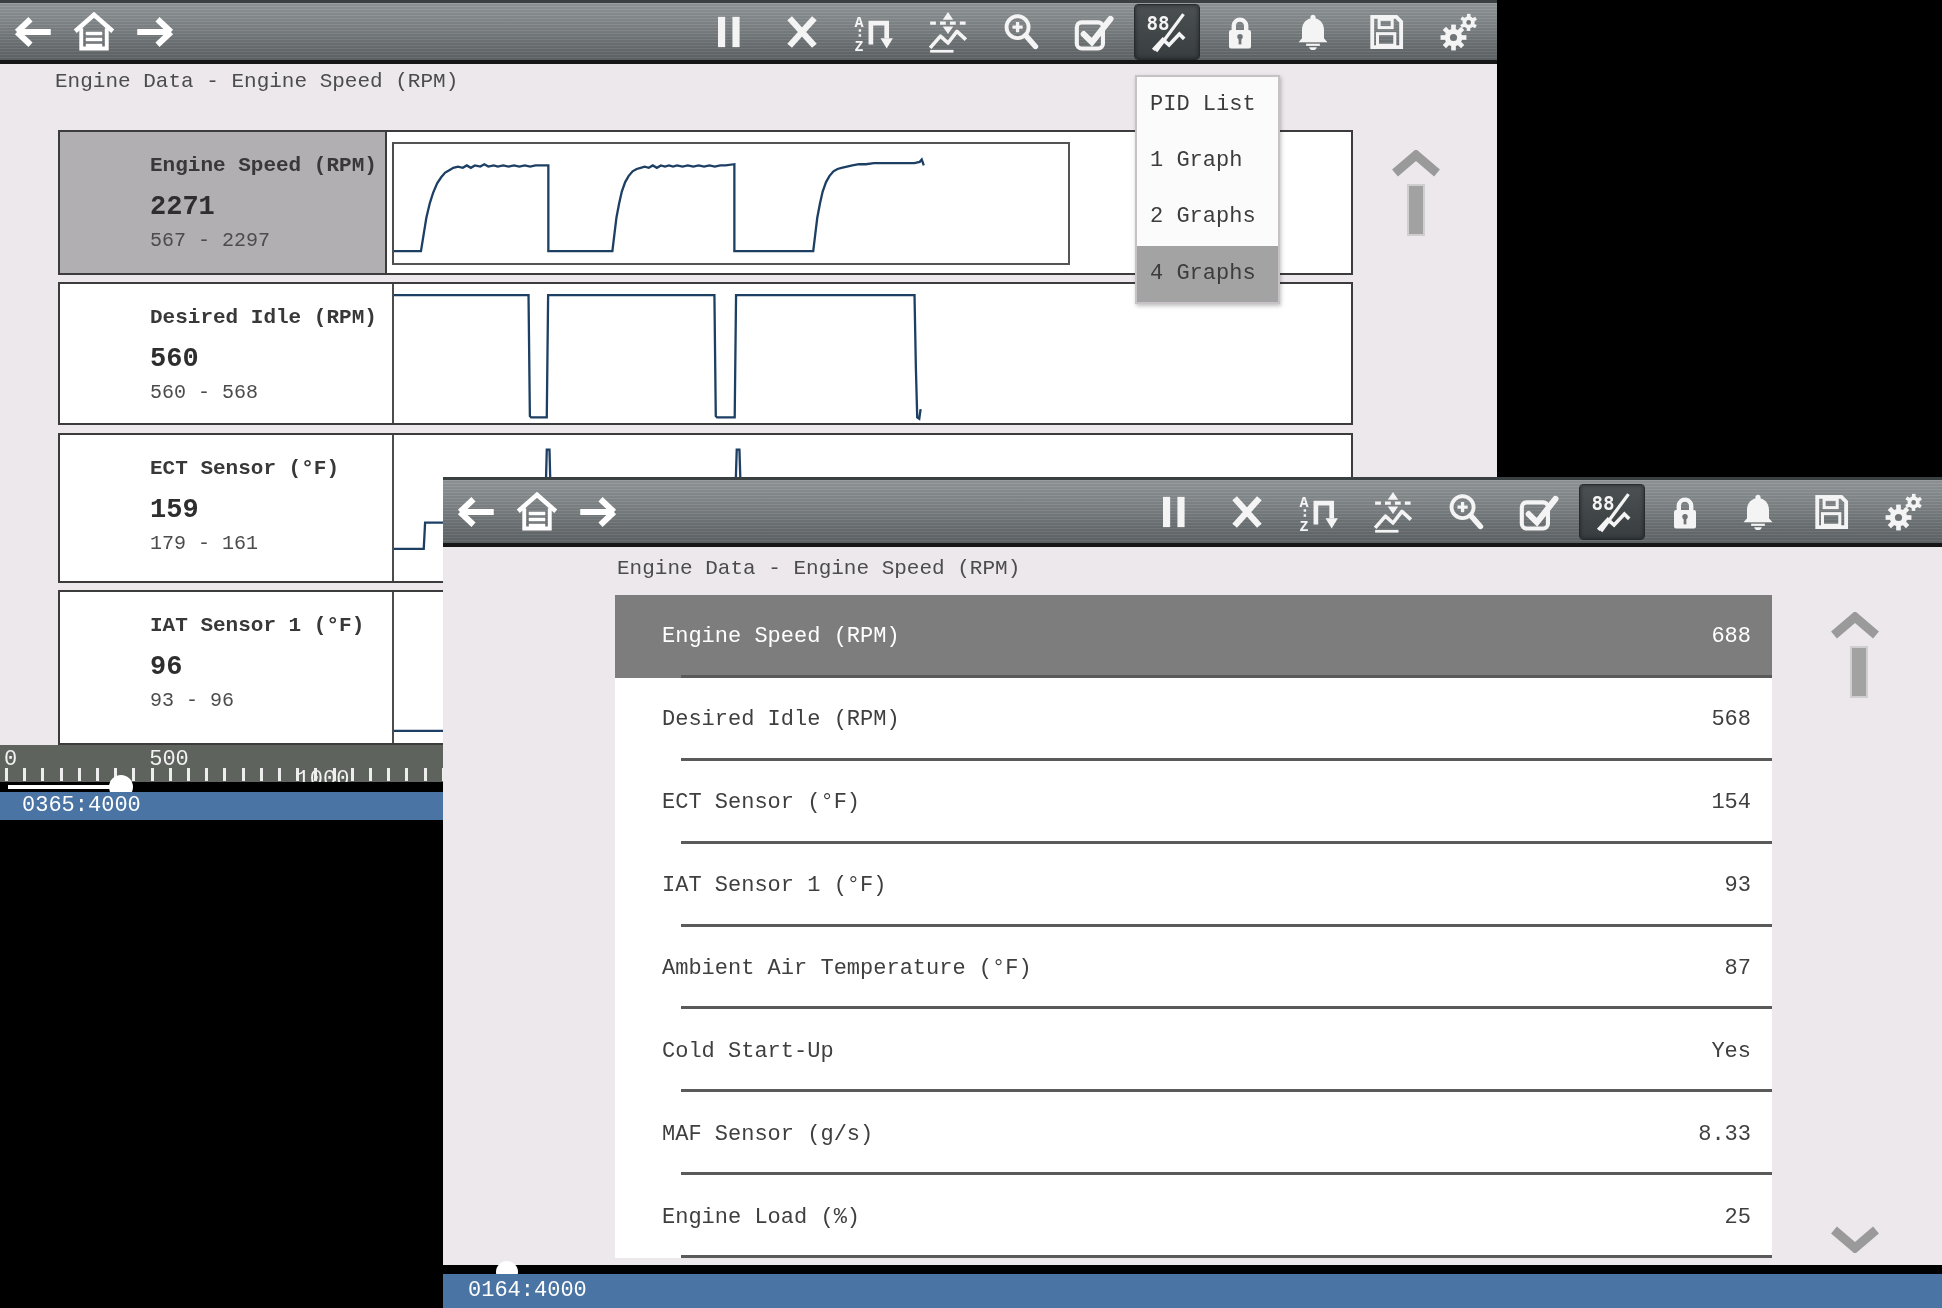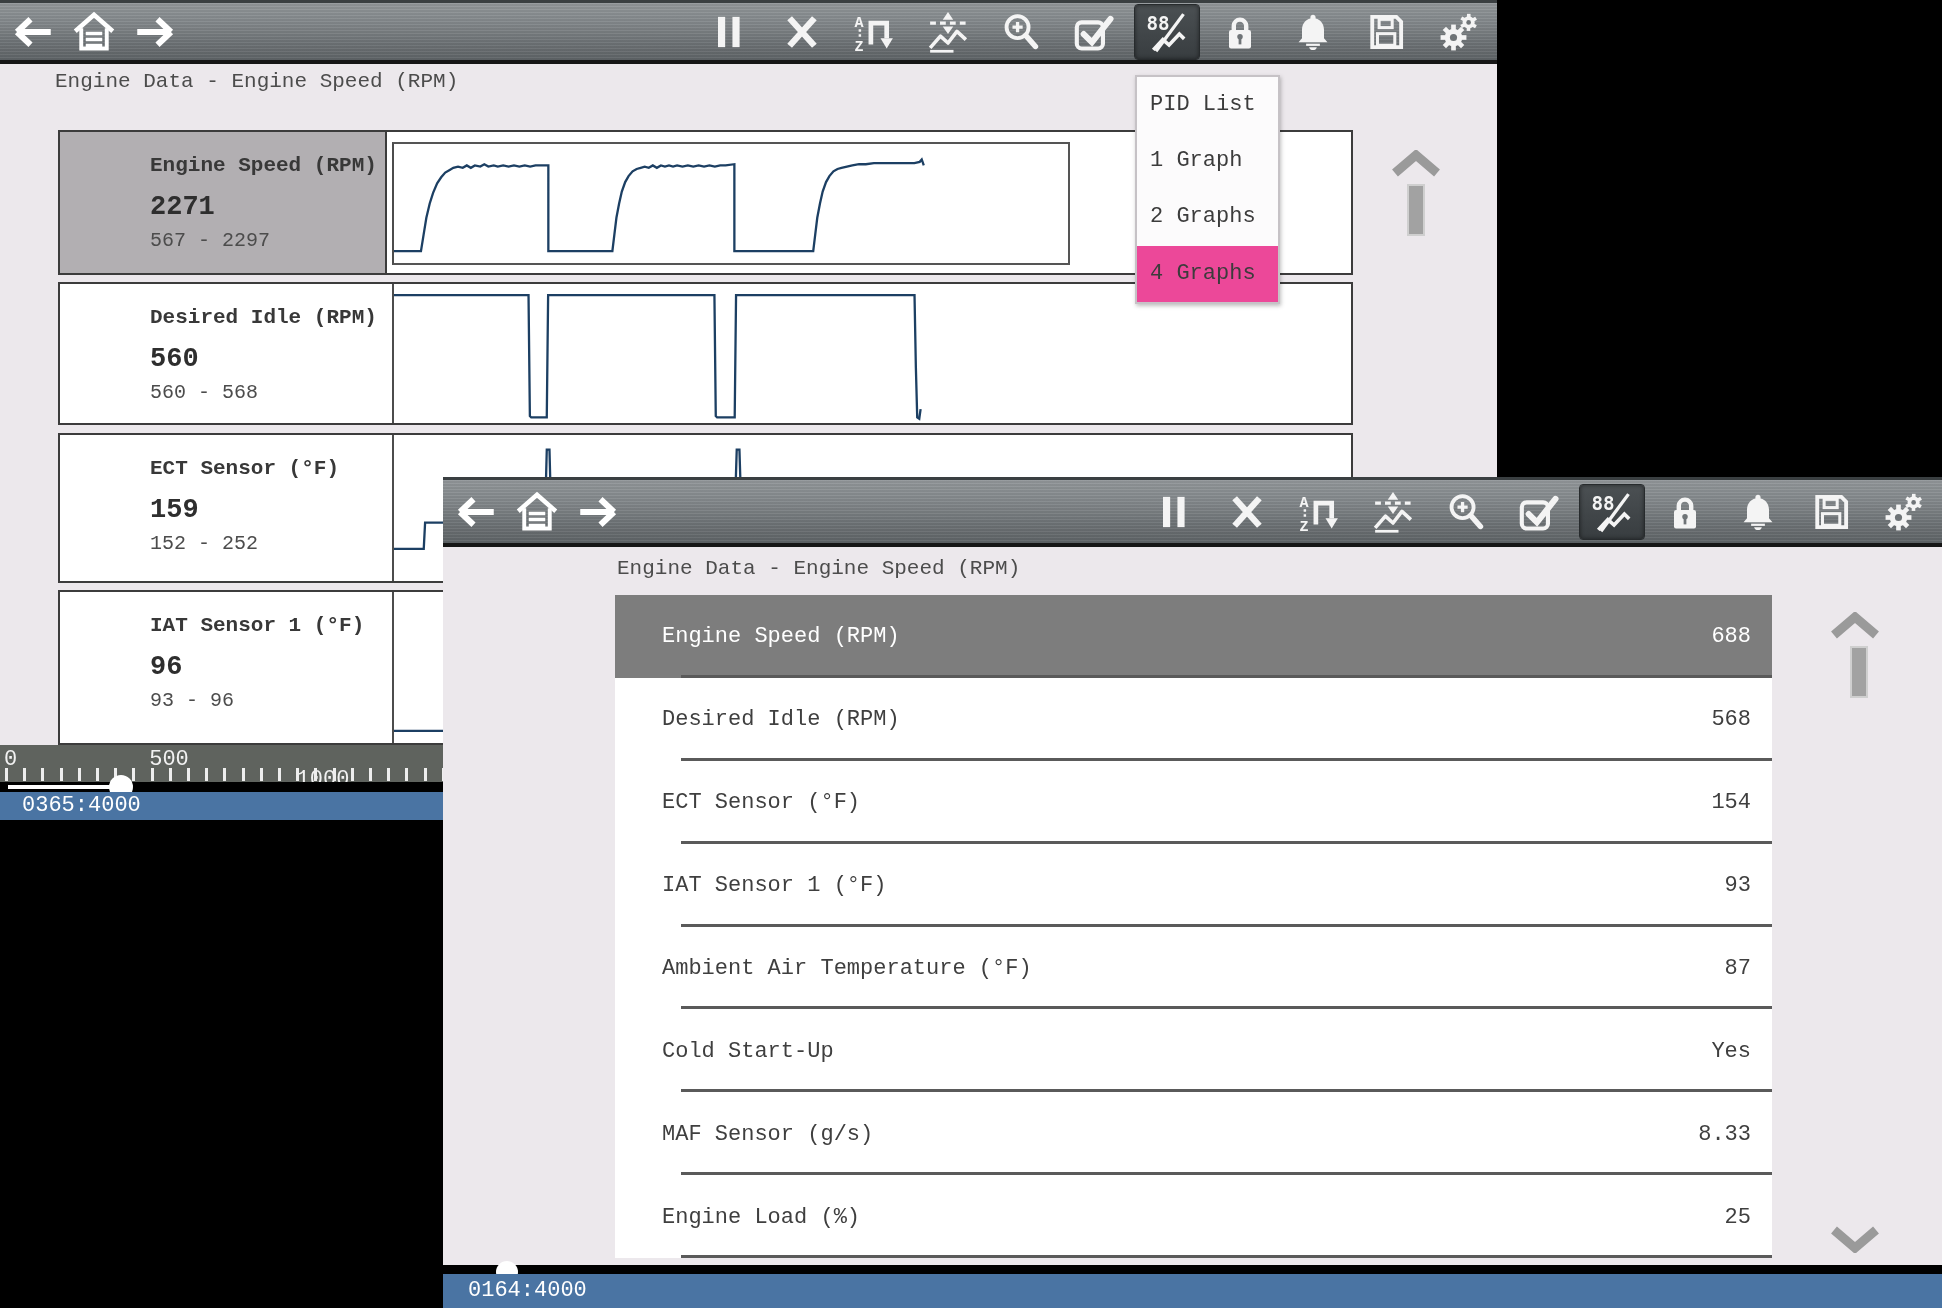--- a/index.html
+++ b/index.html
@@ -63,21 +63,21 @@
   .thumb{position:absolute;width:24px;height:24px;border-radius:50%;background:#fff;cursor:pointer;}
   .bg-thumb{left:109px;top:775px;}
   .bluebar{position:absolute;left:0;width:100%;background:#4a74a3;color:#fff;font-size:22px;}
   .bg-bluebar{top:792px;height:28px;line-height:28px;padding-left:22px;}
   .bg-foot{position:absolute;left:0;top:820px;width:100%;height:26px;background:#000;}
 
   
   .dropdown{position:absolute;left:1135px;top:75px;width:145px;height:229px;background:#fcfbfc;
     border:2px solid #c6c2c6;box-shadow:1px 2px 4px rgba(0,0,0,.25);z-index:5;}
   .dd-item{height:56.2px;line-height:56px;padding-left:13px;font-size:22px;color:#3c3c3c;cursor:pointer;white-space:nowrap;}
-  .dd-item.active{background:#ec4899;}
+  .dd-item.active{background:#a3a3a3;}
 
   
   .fg-window{left:443px;top:477px;width:1499px;height:831px;background:#ece8ec;z-index:10;}
   .fg-window .toolbar{height:70px;}
   .fg-title{left:174px;top:80px;}
   .fg-list{position:absolute;left:172px;top:118px;width:1157px;height:663px;display:flex;flex-direction:column;}
   .fg-row{position:relative;flex:1;background:#fff;cursor:pointer;}
   .fg-row.selected{background:#7d7d7d;}
   .fg-label{position:absolute;left:47px;top:50%;transform:translateY(-50%);font-size:22px;color:#3f3f3f;white-space:nowrap;}
   .fg-value{position:absolute;right:21px;top:50%;transform:translateY(-50%);font-size:22px;color:#3f3f3f;}
@@ -297,21 +297,21 @@
         <svg class="wave" viewBox="0 0 1000 100" preserveAspectRatio="none">
             <polyline fill="none" stroke="#1c3f63" stroke-width="2.3" vector-effect="non-scaling-stroke" points="0,8 199,8 201,95 203,96 226,96 228,8 230,8 474,8 476,95 478,96 504,96 506,8 508,8 770,8 772,60 774,96 777,97 779,90"></polyline>
           </svg>
       </div>
     </div>
 
     <div class="pid-row row3">
       <div class="label-panel">
         <div class="pid-name">ECT Sensor (°F)</div>
         <div class="pid-value">159</div>
-        <div class="pid-range">152 - 252</div>
+        <div class="pid-range">179 - 161</div>
       </div>
       <div class="plot">
         <svg class="wave" viewBox="0 0 1000 100" preserveAspectRatio="none">
             <polyline fill="none" stroke="#1c3f63" stroke-width="2.3" vector-effect="non-scaling-stroke" points="0,78 44,78 46,60 150,60 152,46 224,46 226,10 230,10 232,46 340,46 342,40 505,40 507,10 511,10 513,40 600,40 602,34 1000,34"></polyline>
           </svg>
       </div>
     </div>
 
     <div class="pid-row row4">
       <div class="label-panel">

